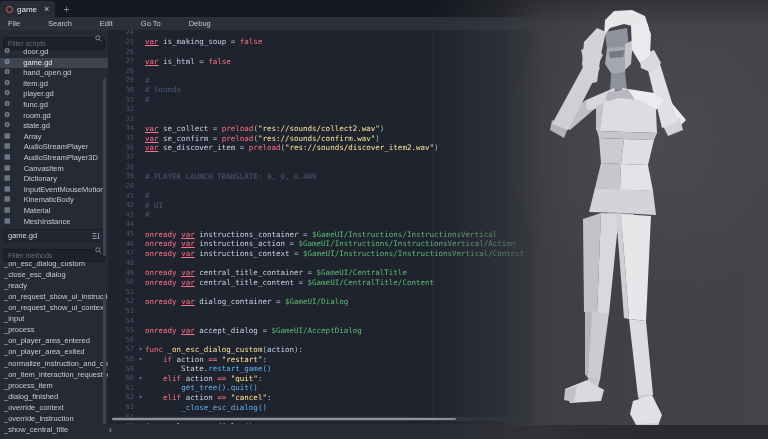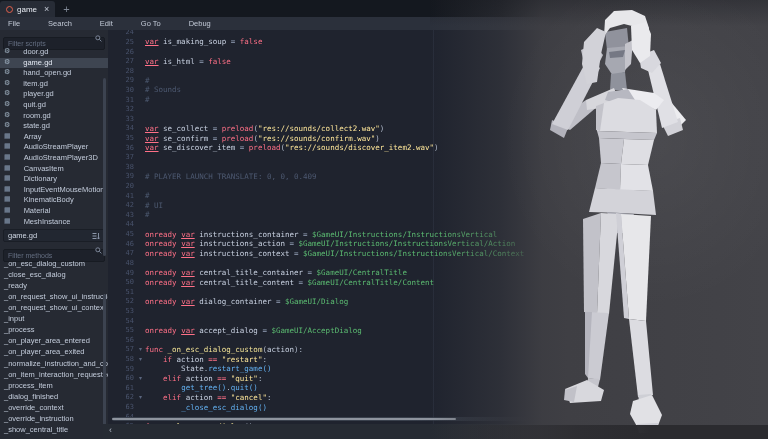--- a/index.html
+++ b/index.html
@@ -120,21 +120,21 @@
         <div class="li">
           <span class="ic ic-script">⚙</span>
           <span>item.gd</span>
         </div>
         <div class="li">
           <span class="ic ic-script">⚙</span>
           <span>player.gd</span>
         </div>
         <div class="li">
           <span class="ic ic-script">⚙</span>
-          <span>quit.gd</span>
+          <span>func.gd</span>
         </div>
         <div class="li">
           <span class="ic ic-script">⚙</span>
           <span>room.gd</span>
         </div>
         <div class="li">
           <span class="ic ic-script">⚙</span>
           <span>state.gd</span>
         </div>
         <div class="li">

